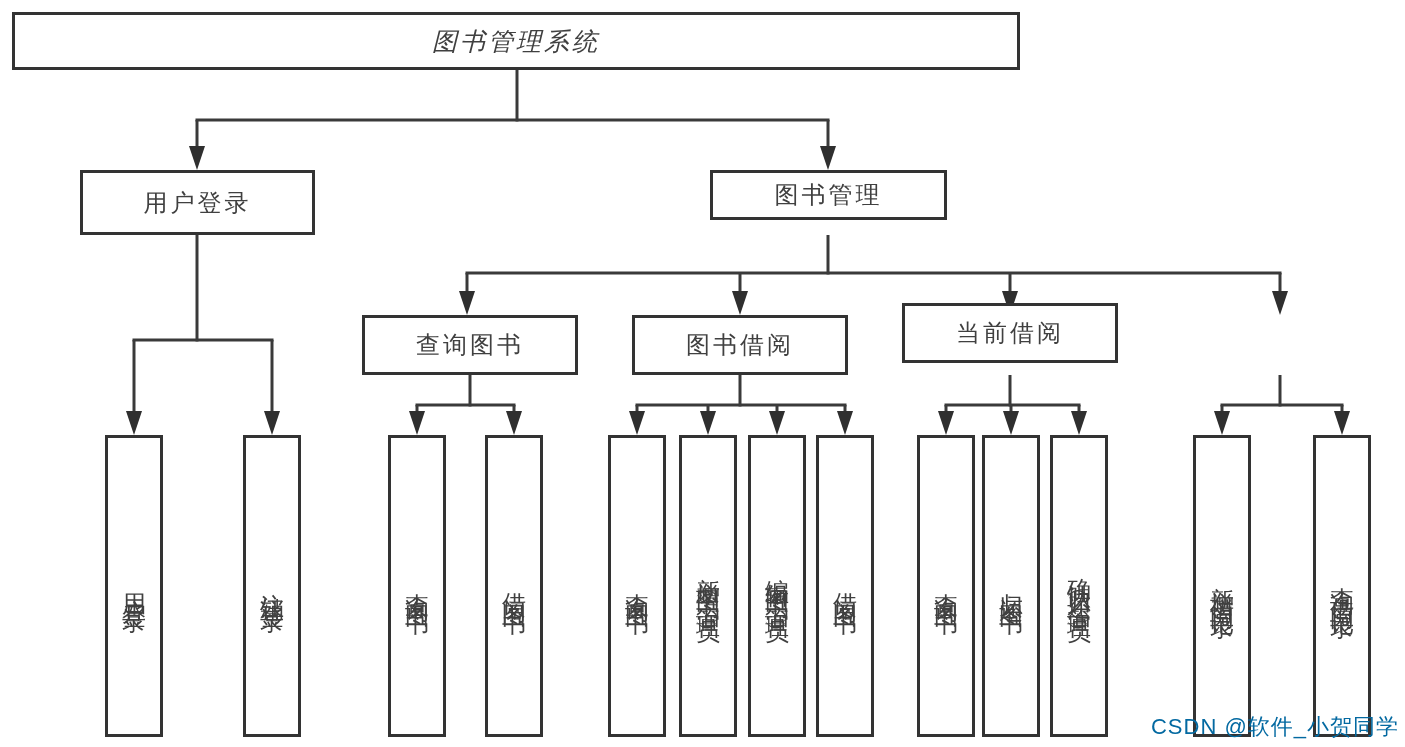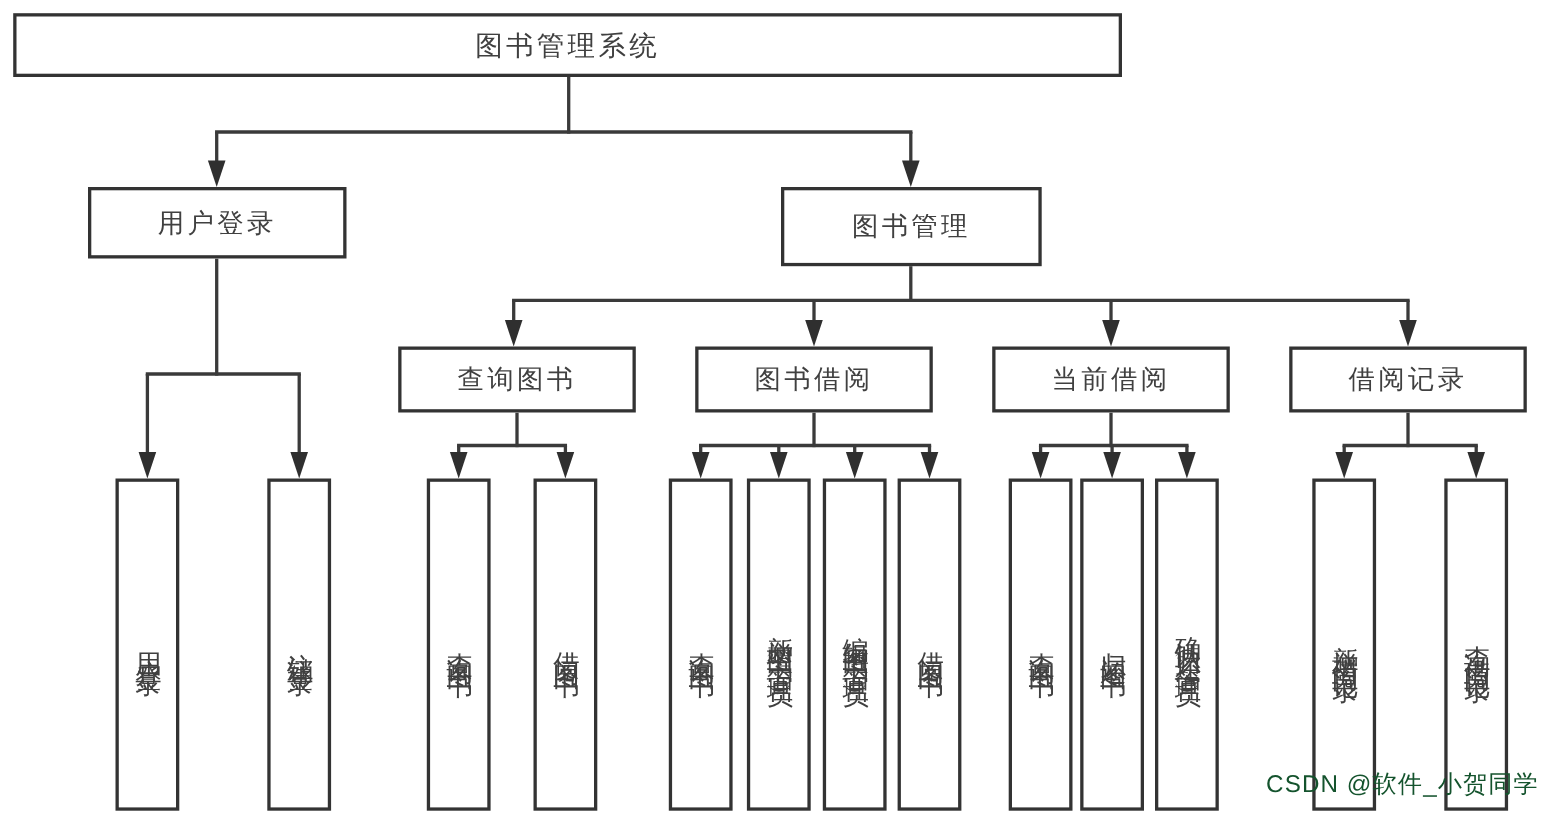--- a/index.html
+++ b/index.html
@@ -32,23 +32,23 @@
   .leaf-box {
     writing-mode: vertical-lr;
     text-orientation: mixed;
     font-size: 24px;
     letter-spacing: 6px;
     line-height: 1;
   }
   .watermark {
     position: absolute;
     right: 6px;
-    bottom: 19px;
+    bottom: 5px;
     font-size: 22px;
-    color: #14532d;
+    color: #0369a1;
     letter-spacing: 1px;
     z-index: 5;
   }
 </style>
 </head>
 <body>
 
 <div id="canvas">
 
   <svg id="wires" viewBox="0 0 1405 747" xmlns="http://www.w3.org/2000/svg">
@@ -110,29 +110,28 @@
       <polygon points="769,411 785,411 777,435"></polygon>
       <polygon points="837,411 853,411 845,435"></polygon>
       <polygon points="938,411 954,411 946,435"></polygon>
       <polygon points="1003,411 1019,411 1011,435"></polygon>
       <polygon points="1071,411 1087,411 1079,435"></polygon>
       <polygon points="1214,411 1230,411 1222,435"></polygon>
       <polygon points="1334,411 1350,411 1342,435"></polygon>
     </g>
   </svg>
 
-  <div class="box root-box" style="left:12px; top:12px; width:1008px; height:58px;">图书管理系统</div>
+  <div class="box root-box" style="left:12px; top:12px; width:1008px; height:58px;font-style:italic;">图书管理系统</div>
 
   <div class="box branch-box" style="left:80px; top:170px; width:235px; height:65px;">用户登录</div>
-  <div class="box branch-box" style="left:710px; top:170px; width:237px; height:72px;">图书管理</div>
+  <div class="box branch-box" style="left:710px; top:170px; width:237px; height:50px;">图书管理</div>
 
   <div class="box branch-box" style="left:362px; top:315px; width:216px; height:60px;">查询图书</div>
   <div class="box branch-box" style="left:632px; top:315px; width:216px; height:60px;font-family:Liberation Mono, monospace;">图书借阅</div>
-  <div class="box branch-box" style="left:902px; top:315px; width:216px; height:60px;">当前借阅</div>
-  <div class="box branch-box" style="left:1172px; top:315px; width:216px; height:60px;">借阅记录</div>
+  <div class="box branch-box" style="left:902px; top:303px; width:216px; height:60px;">当前借阅</div>
 
   <div class="box leaf-box" style="left:105px; top:435px; width:58px; height:302px;">用户登录</div>
   <div class="box leaf-box" style="left:243px; top:435px; width:58px; height:302px;">注销登录</div>
 
   <div class="box leaf-box" style="left:388px; top:435px; width:58px; height:302px;">查询图书</div>
   <div class="box leaf-box" style="left:485px; top:435px; width:58px; height:302px;">借阅图书</div>
 
   <div class="box leaf-box" style="left:608px; top:435px; width:58px; height:302px;">查询图书</div>
   <div class="box leaf-box" style="left:679px; top:435px; width:58px; height:302px;">新增图书（管理员）</div>
   <div class="box leaf-box" style="left:748px; top:435px; width:58px; height:302px;">编辑图书（管理员）</div>

